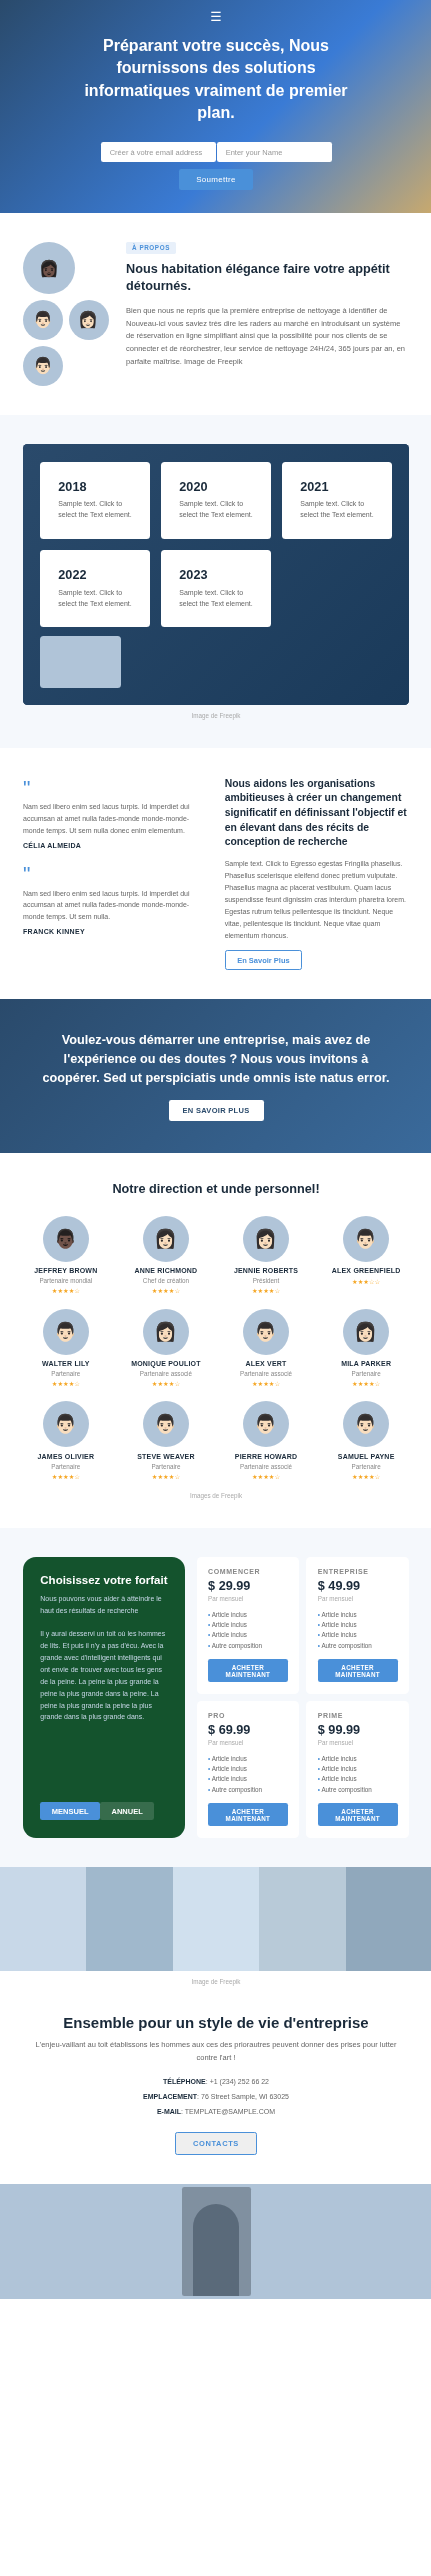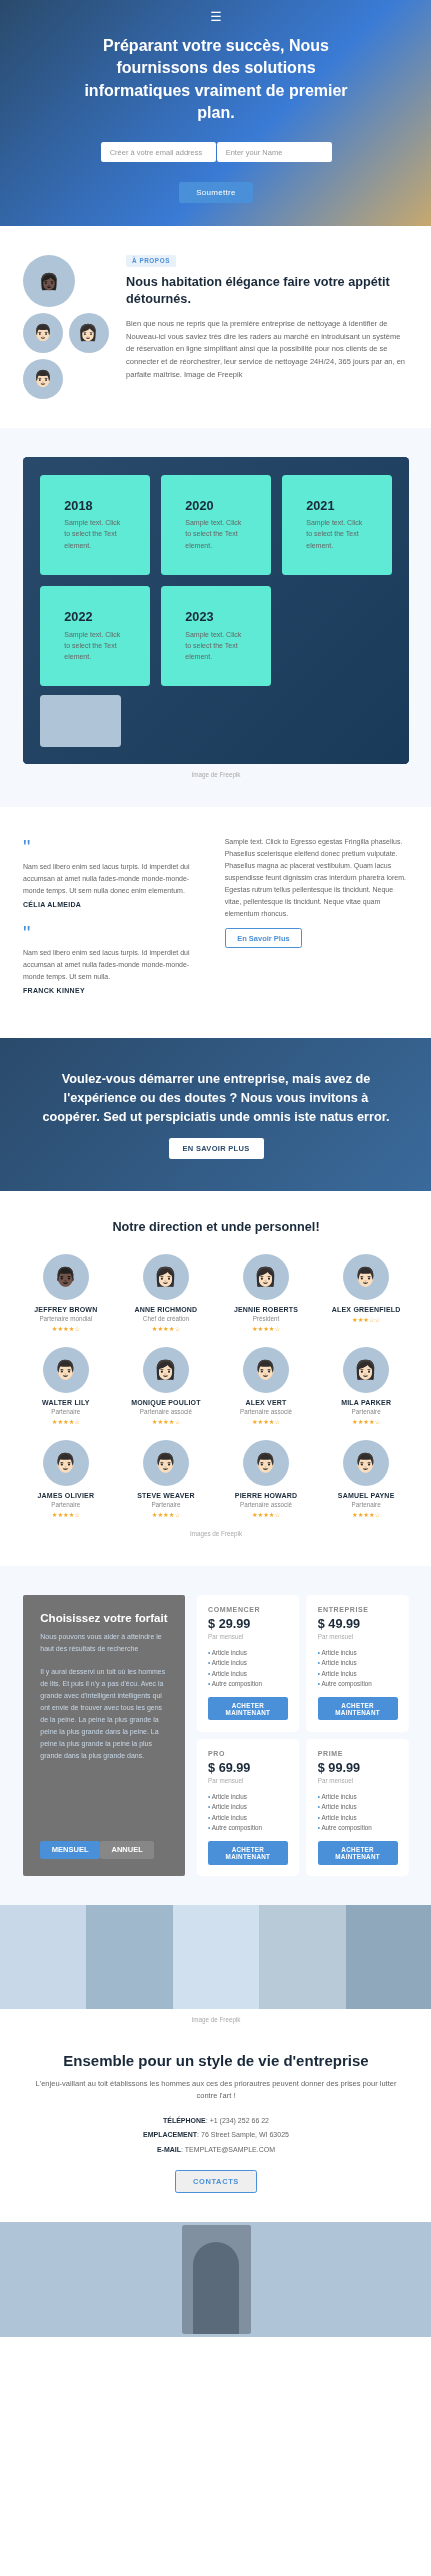--- a/index.html
+++ b/index.html
@@ -30,21 +30,21 @@
       color: #fff;
       font-size: 16px;
       font-weight: 700;
       line-height: 1.4;
       max-width: 288px;
       margin-bottom: 17.3px;
     }
     .hero-form {
       display: flex;
       gap: 1px;
-      margin-bottom: 20px;
+      margin-bottom: 7px;
       flex-wrap: wrap;
       justify-content: center;
     }
     .hero-form input {
       padding: 5.8px 9.2px;
       border: none;
       border-radius: 2.3px;
       width: 115px;
       font-size: 7.5px;
       outline: none;
@@ -145,23 +145,23 @@
       z-index: 0;
     }
     .timeline-grid {
       display: grid;
       grid-template-columns: repeat(3, 1fr);
       gap: 11.5px;
       position: relative;
       z-index: 1;
     }
     .timeline-item {
-      background: #5eead4;
+      background: #ffffff;
       border-radius: 3.5px;
-      padding: 24px;
+      padding: 18px;
     }
     .timeline-year {
       font-size: 12.7px;
       font-weight: 700;
       color: #1a2a3a;
       margin-bottom: 4.6px;
     }
     .timeline-text {
       font-size: 7px;
       color: #666;
@@ -329,22 +329,22 @@
     
     .pricing-section {
       padding: 29px 23px;
       background: #f5f8fc;
     }
     .pricing-inner {
       display: flex;
       gap: 11.5px;
     }
     .pricing-left {
-      background: #737373;
-      border-radius: 2px;
+      background: #14532d;
+      border-radius: 13px;
       padding: 17.3px;
       color: #fff;
       flex: 1.2;
       display: flex;
       flex-direction: column;
       justify-content: space-between;
     }
     .pricing-left h3 {
       font-size: 11.5px;
       font-weight: 700;
@@ -602,20 +602,21 @@
     <p class="quote-text">Nam sed libero enim sed lacus turpis. Id imperdiet dui accumsan at amet nulla fades-monde monde-monde-monde temps. Ut sem nulla donec enim elementum.</p>
     <div class="quote-author">CÉLIA ALMEIDA</div>
   </div>
       <div class="quote-block">
     <div class="quote-mark">"</div>
     <p class="quote-text">Nam sed libero enim sed lacus turpis. Id imperdiet dui accumsan at amet nulla fades-monde monde-monde-monde temps. Ut sem nulla.</p>
     <div class="quote-author">FRANCK KINNEY</div>
   </div>
     </div>
   <div class="mission-col">
+    <h3>Nous aidons les organisations ambitieuses à créer un changement significatif en définissant l'objectif et en élevant dans des récits de conception de recherche</h3>
     <p>Sample text. Click to Egresso egestas Fringilla phasellus. Phasellus scelerisque eleifend donec pretium vulputate. Phasellus magna ac placerat vestibulum. Quam lacus suspendisse feunt dignissim cras interdum pharetra lorem. Egestas rutrum tellus pellentesque iis tincidunt. Neque vitae, pellentesque iis tincidunt. Neque vitae quam elementum rhoncus.</p>
     <a class="btn-outline" href="#">En Savoir Plus</a>
   </div>
 </section>
 
 <section class="cta-banner">
   <h2>Voulez-vous démarrer une entreprise, mais avez de l'expérience ou des doutes ? Nous vous invitons à coopérer. Sed ut perspiciatis unde omnis iste natus error.</h2>
   <button class="btn-white">EN SAVOIR PLUS</button>
 </section>
 

